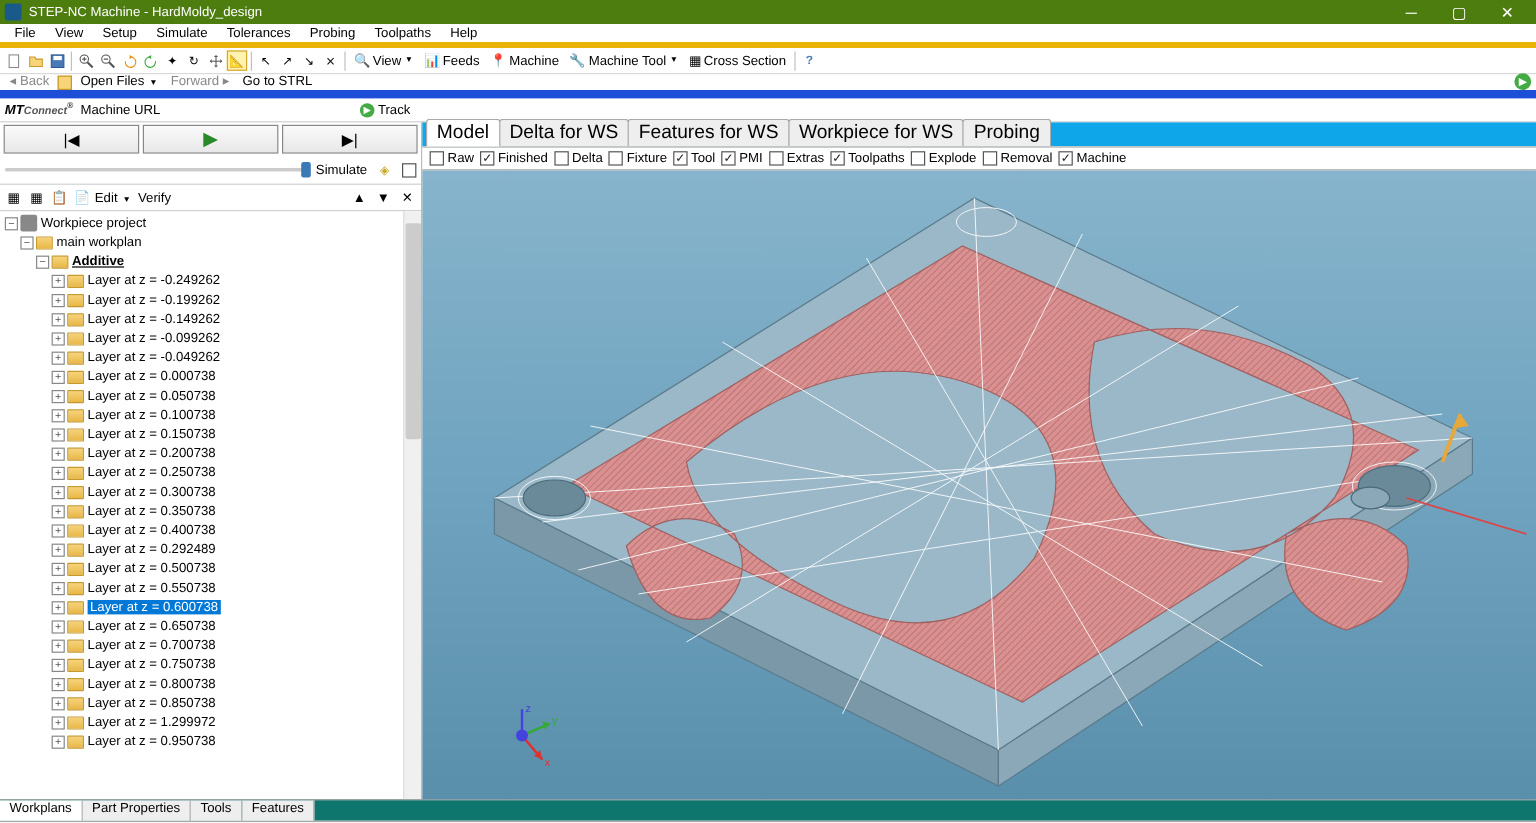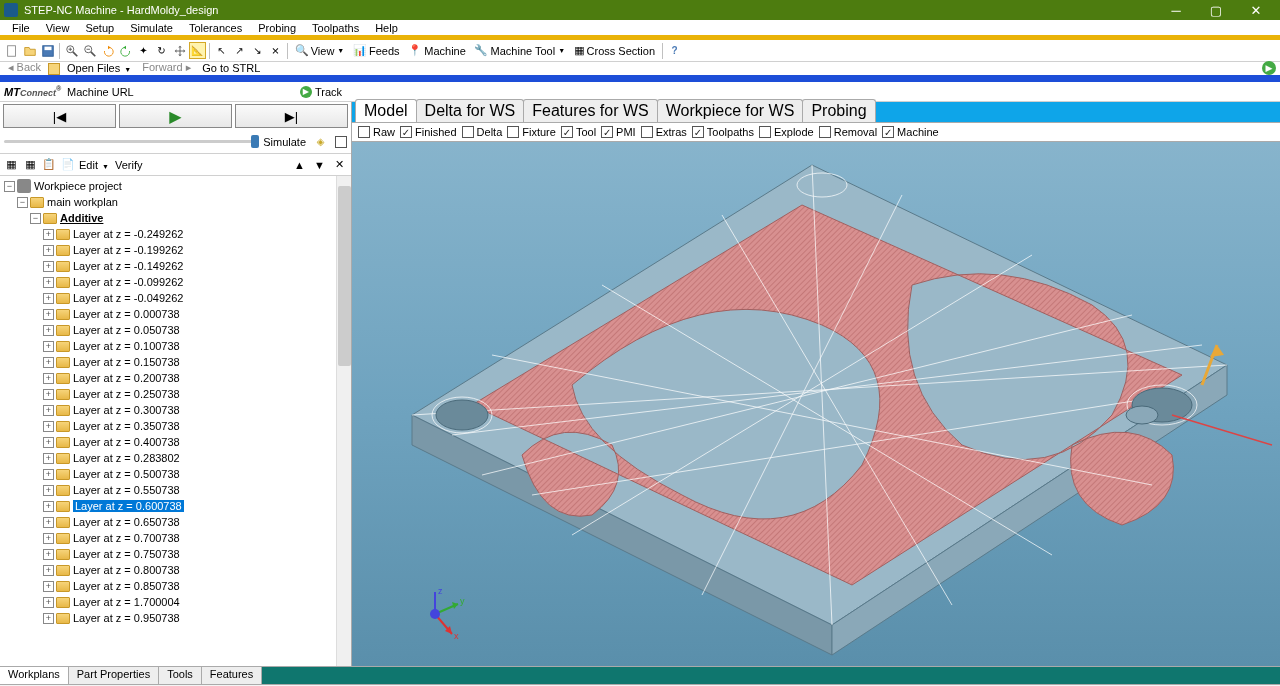--- a/index.html
+++ b/index.html
@@ -358,21 +358,21 @@
           <span class="expander">+</span>
           <span class="folder-icon"></span>
           <span class="label-txt">Layer at z = 0.400738</span>
         </div>
         <div class="tree-row">
           <span class="spacer11"></span>
           <span class="spacer11"></span>
           <span class="spacer11"></span>
           <span class="expander">+</span>
           <span class="folder-icon"></span>
-          <span class="label-txt">Layer at z = 0.283802</span>
+          <span class="label-txt">Layer at z = 0.292489</span>
         </div>
         <div class="tree-row">
           <span class="spacer11"></span>
           <span class="spacer11"></span>
           <span class="spacer11"></span>
           <span class="expander">+</span>
           <span class="folder-icon"></span>
           <span class="label-txt">Layer at z = 0.500738</span>
         </div>
         <div class="tree-row">
@@ -430,21 +430,21 @@
           <span class="expander">+</span>
           <span class="folder-icon"></span>
           <span class="label-txt">Layer at z = 0.850738</span>
         </div>
         <div class="tree-row">
           <span class="spacer11"></span>
           <span class="spacer11"></span>
           <span class="spacer11"></span>
           <span class="expander">+</span>
           <span class="folder-icon"></span>
-          <span class="label-txt">Layer at z = 1.700004</span>
+          <span class="label-txt">Layer at z = 1.299972</span>
         </div>
         <div class="tree-row">
           <span class="spacer11"></span>
           <span class="spacer11"></span>
           <span class="spacer11"></span>
           <span class="expander">+</span>
           <span class="folder-icon"></span>
           <span class="label-txt">Layer at z = 0.950738</span>
         </div>
       </div>

